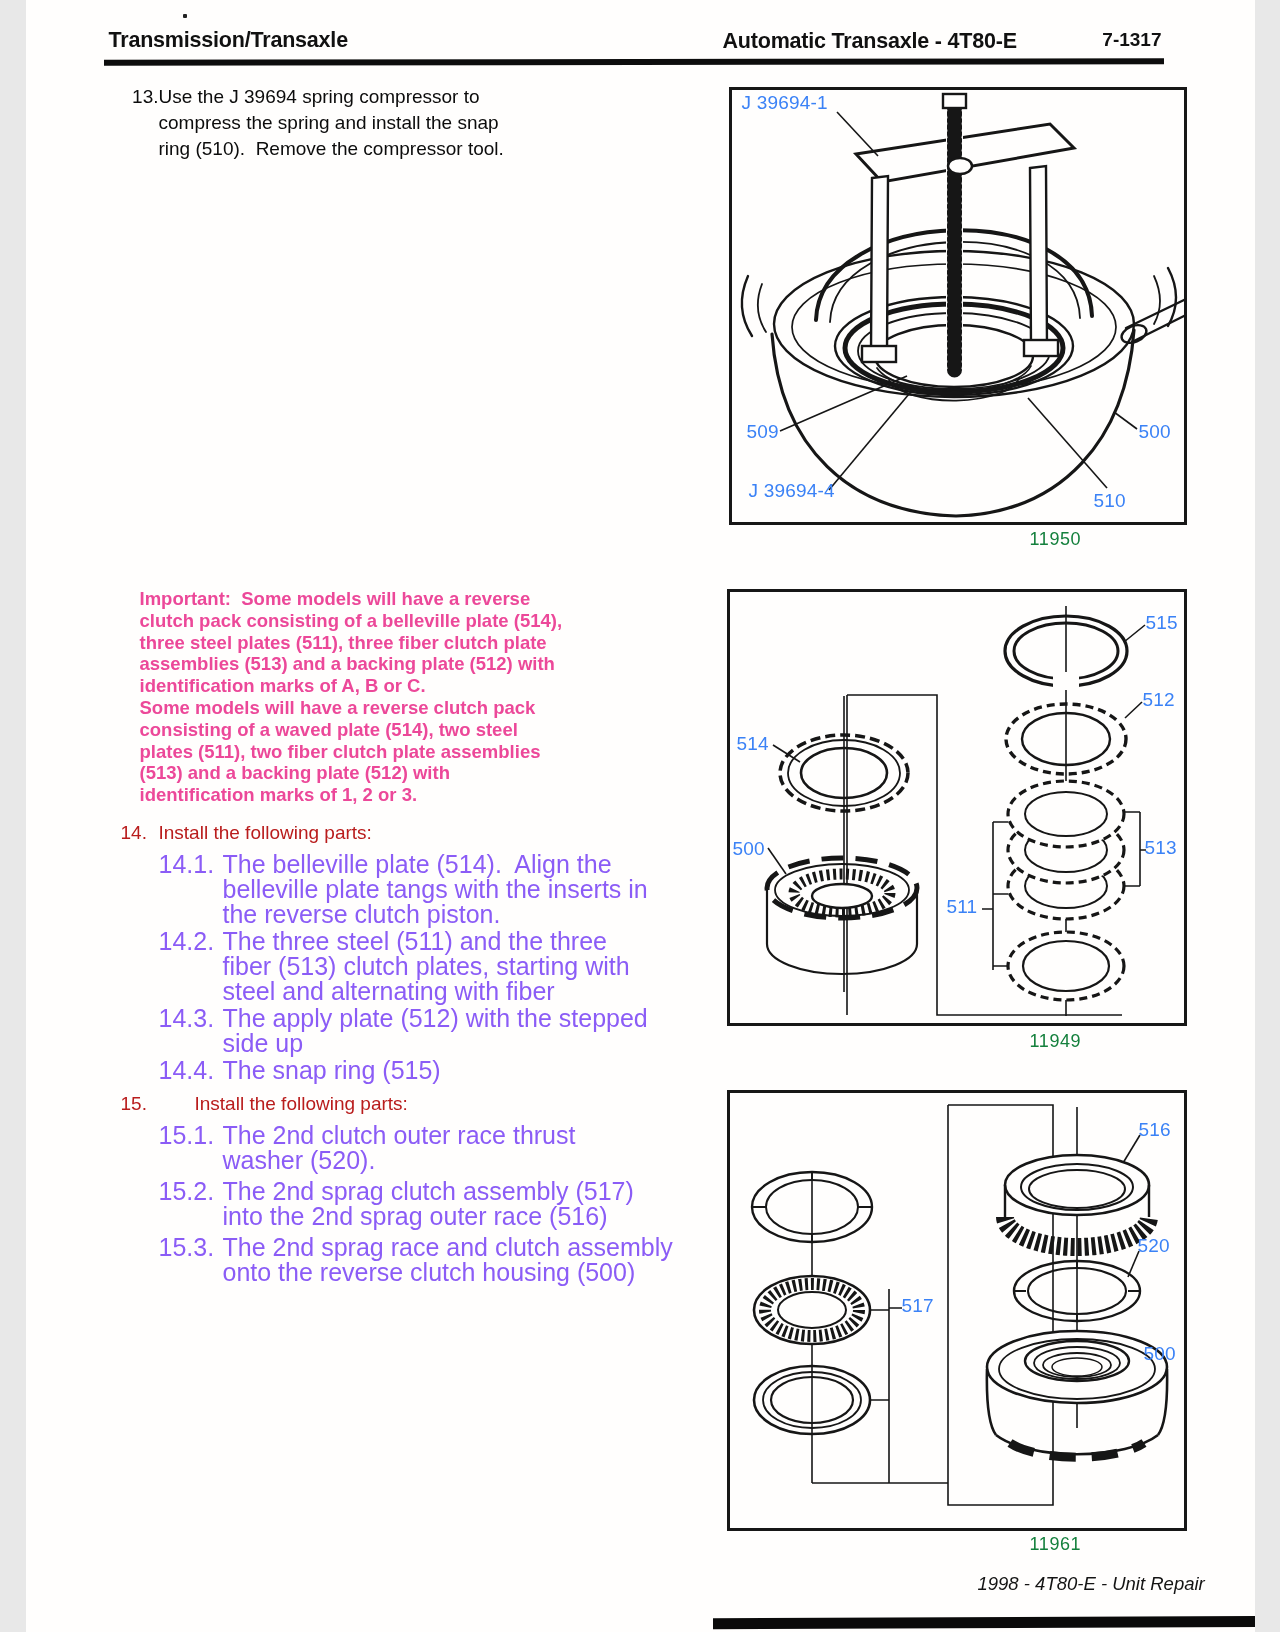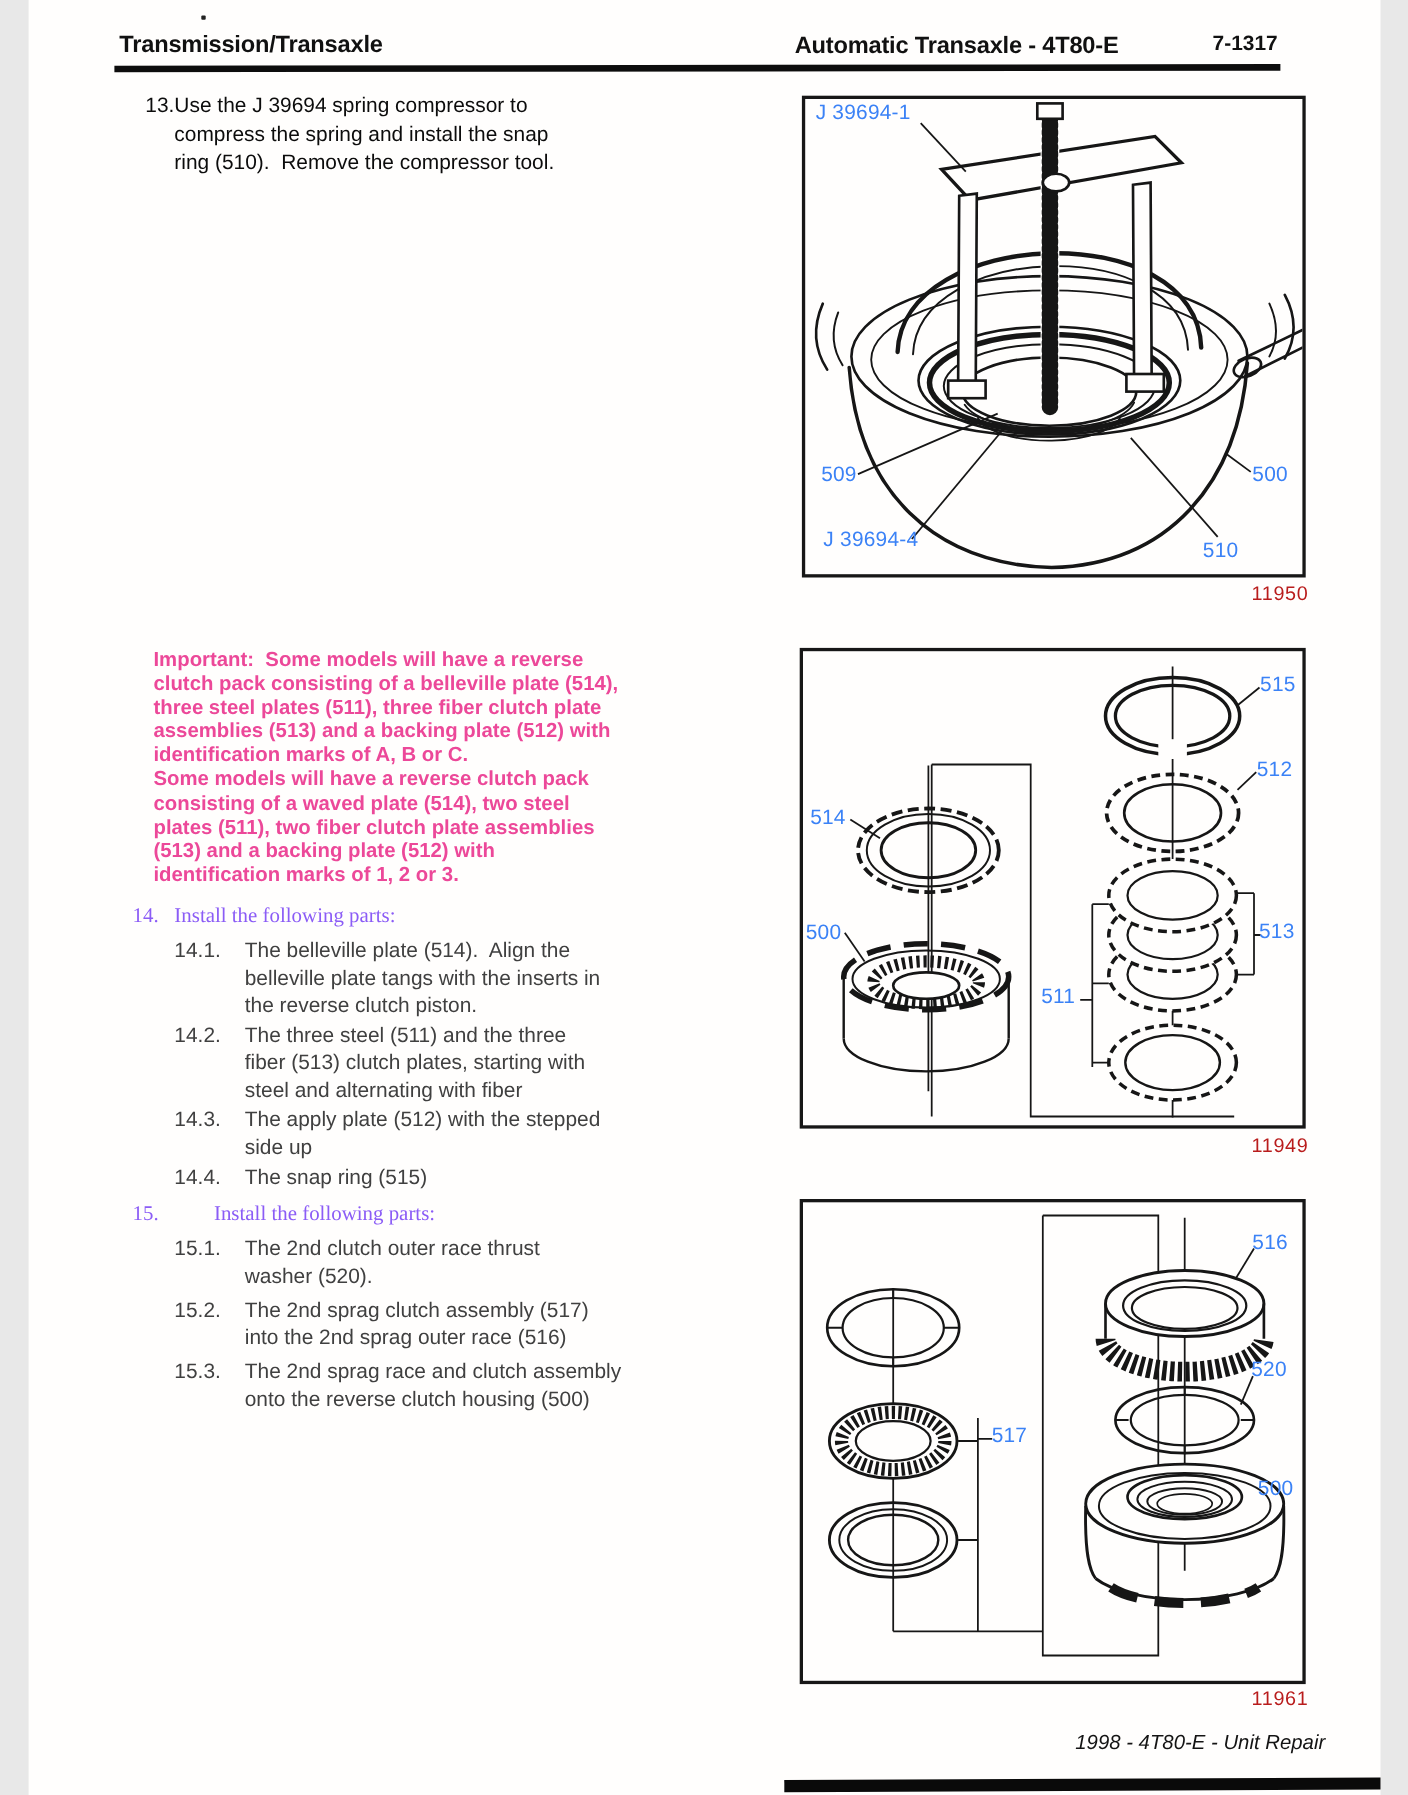--- a/index.html
+++ b/index.html
@@ -18,31 +18,31 @@
   .scan-dot{left:157px;top:14px;width:4px;height:4px;background:#222;border-radius:1px;}
   
   .lines{white-space:pre-wrap;}
   .step{display:flex;font-size:19px;line-height:26px;color:#0c0c0c;}
   .step .num{width:38px;flex:0 0 38px;text-align:right;}
   .important{
     left:114px;top:588px;width:540px;
     font-size:18.5px;line-height:21.8px;font-weight:700;color:#ec4899;
   }
   .steps-lower{left:95px;top:820px;width:575px;}
-  .h-step{display:flex;font-size:19px;line-height:26px;margin-bottom:6px;color:#8b5cf6;font-family:Liberation Serif, serif;}
+  .h-step{display:flex;font-size:19px;line-height:26px;margin-bottom:6px;color:#b91c1c;}
   .h-step .num{width:38px;flex:0 0 38px;}
-  .sub{display:flex;padding-left:38px;font-size:19px;line-height:25px;margin-bottom:2px;color:#404040;}
+  .sub{display:flex;padding-left:38px;font-size:25px;line-height:25px;margin-bottom:2px;color:#8b5cf6;}
   .sub .num{width:64px;flex:0 0 64px;}
   .sub15{margin-bottom:6px;}
   .h15{margin-top:8px;gap:36px;}
   
   .fig{position:absolute;border:3px solid #171717;background:#fffefd;}
   .fig svg{display:block;}
   .callout{position:absolute;font-size:19px;color:#3b82f6;letter-spacing:0.2px;}
-  .fignum{position:absolute;width:160px;text-align:right;font-size:18px;color:#b91c1c;letter-spacing:0.6px;}
+  .fignum{position:absolute;width:160px;font-size:18px;color:#15803d;letter-spacing:0.6px;}
   .footer{left:952px;top:1573px;width:230px;font-size:18.5px;font-style:italic;color:#141414;}
   .bottom-bar{left:687px;top:1617px;width:576px;height:11px;background:#0a0a0a;transform:rotate(-0.25deg);}
 </style>
 </head>
 <body>
 
 <div class="page">
 
   <div class="abs scan-dot"></div>
   <div class="abs hdr-left">Transmission/Transaxle</div>

